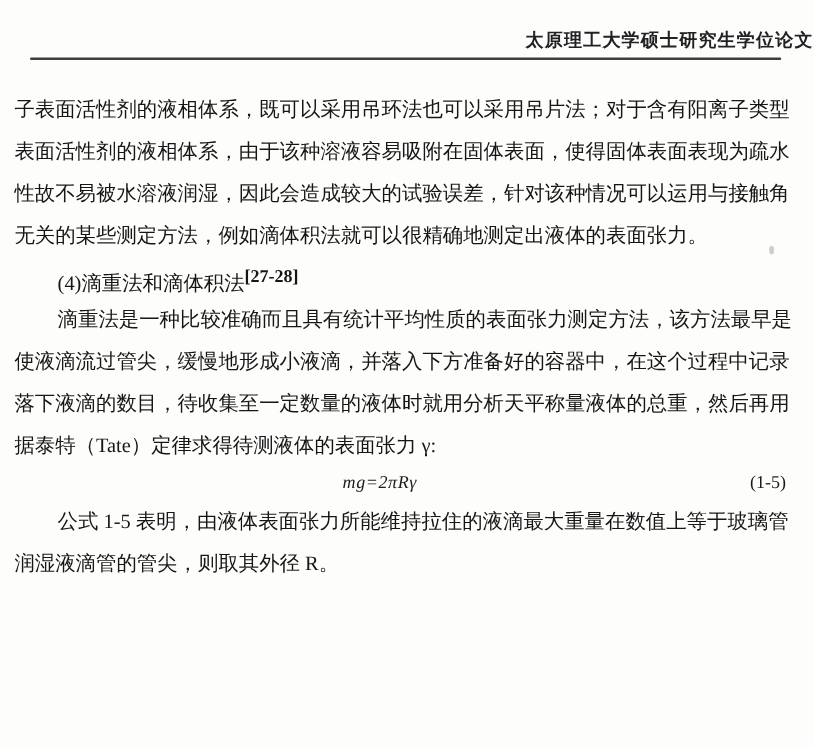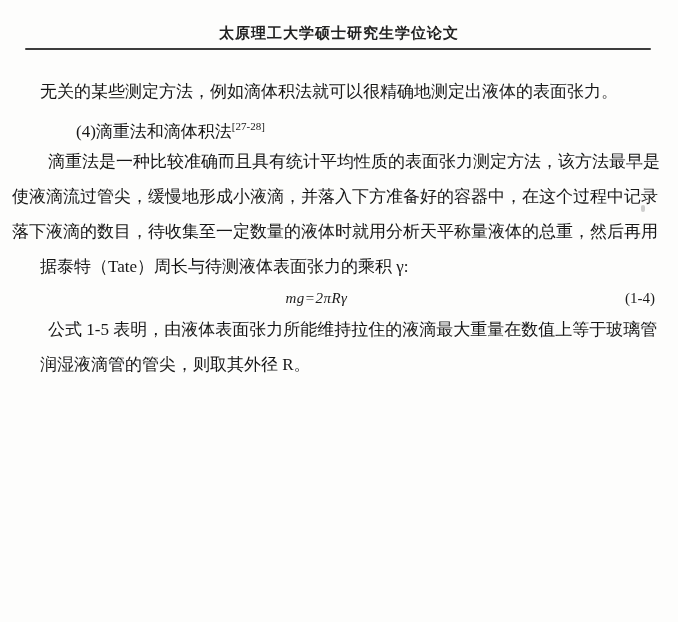--- a/index.html
+++ b/index.html
@@ -10,21 +10,21 @@
     position: relative;
     overflow: hidden;
     font-family: "Liberation Serif", "DejaVu Serif", serif;
     color: #1b1b1b;
   }
   .page-header {
     position: absolute;
     top: 24px;
     left: 0;
     width: 678px;
-    text-align: center;
+    text-align: right;
     font-size: 15px;
     font-weight: 600;
     letter-spacing: 1px;
     color: #222;
   }
   .header-rule {
     position: absolute;
     top: 48px;
     left: 25px;
     width: 626px;
@@ -44,28 +44,27 @@
     font-size: 17px;
     font-weight: 500;
     text-align: justify;
     text-align-last: justify;
     white-space: nowrap;
     color: #161616;
   }
   .line.last {
     text-align: center;
     text-align-last: left;
-    margin-left: 28px;
   }
   .line.indent { padding-left: 36px; }
   .heading-sup {
-    font-size: 11px;
+    font-size: 15px;
     vertical-align: super;
     letter-spacing: 0;
-    font-weight: 400;
+    font-weight: 700;
   }
   .equation-row {
     position: relative;
     height: 28px;
     line-height: 28px;
     font-size: 15px;
   }
   .equation-formula {
     position: absolute;
     left: 0;
@@ -94,29 +93,32 @@
   }
 </style>
 </head>
 <body>
 
 <div class="page-header">太原理工大学硕士研究生学位论文</div>
 <div class="header-rule"></div>
 <div class="scan-speck"></div>
 
 <div class="content">
+  <div class="line">子表面活性剂的液相体系，既可以采用吊环法也可以采用吊片法；对于含有阳离子类型</div>
+  <div class="line">表面活性剂的液相体系，由于该种溶液容易吸附在固体表面，使得固体表面表现为疏水</div>
+  <div class="line">性故不易被水溶液润湿，因此会造成较大的试验误差，针对该种情况可以运用与接触角</div>
   <div class="line last">无关的某些测定方法，例如滴体积法就可以很精确地测定出液体的表面张力。</div>
 
   <div class="line last indent"><span>(4)滴重法和滴体积法</span><span class="heading-sup">[27-28]</span></div>
 
   <div class="line indent">滴重法是一种比较准确而且具有统计平均性质的表面张力测定方法，该方法最早是</div>
   <div class="line">使液滴流过管尖，缓慢地形成小液滴，并落入下方准备好的容器中，在这个过程中记录</div>
   <div class="line">落下液滴的数目，待收集至一定数量的液体时就用分析天平称量液体的总重，然后再用</div>
-  <div class="line last">据泰特（Tate）周长与待测液体表面张力的乘积 γ:</div>
+  <div class="line last">据泰特（Tate）定律求得待测液体的表面张力 γ:</div>
 
   <div class="equation-row">
     <span class="equation-formula">mg=2πRγ</span>
-    <span class="equation-number">(1-4)</span>
+    <span class="equation-number">(1-5)</span>
   </div>
 
   <div class="line indent">公式 1-5 表明，由液体表面张力所能维持拉住的液滴最大重量在数值上等于玻璃管</div>
   <div class="line last">润湿液滴管的管尖，则取其外径 R。</div>
 </div>
 
 </body></html>

